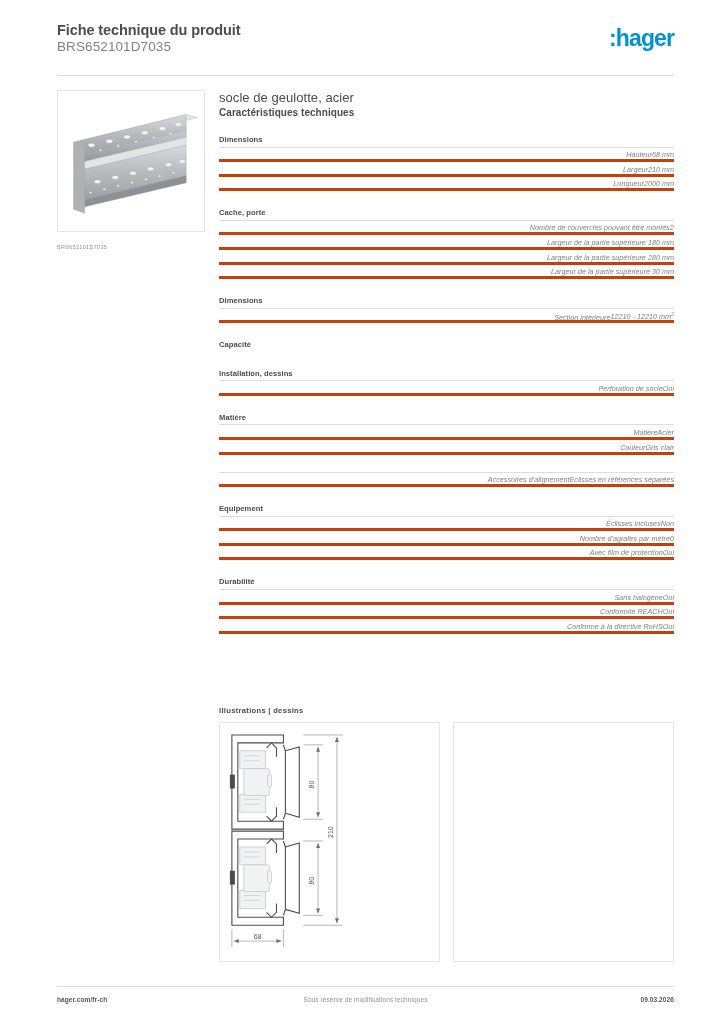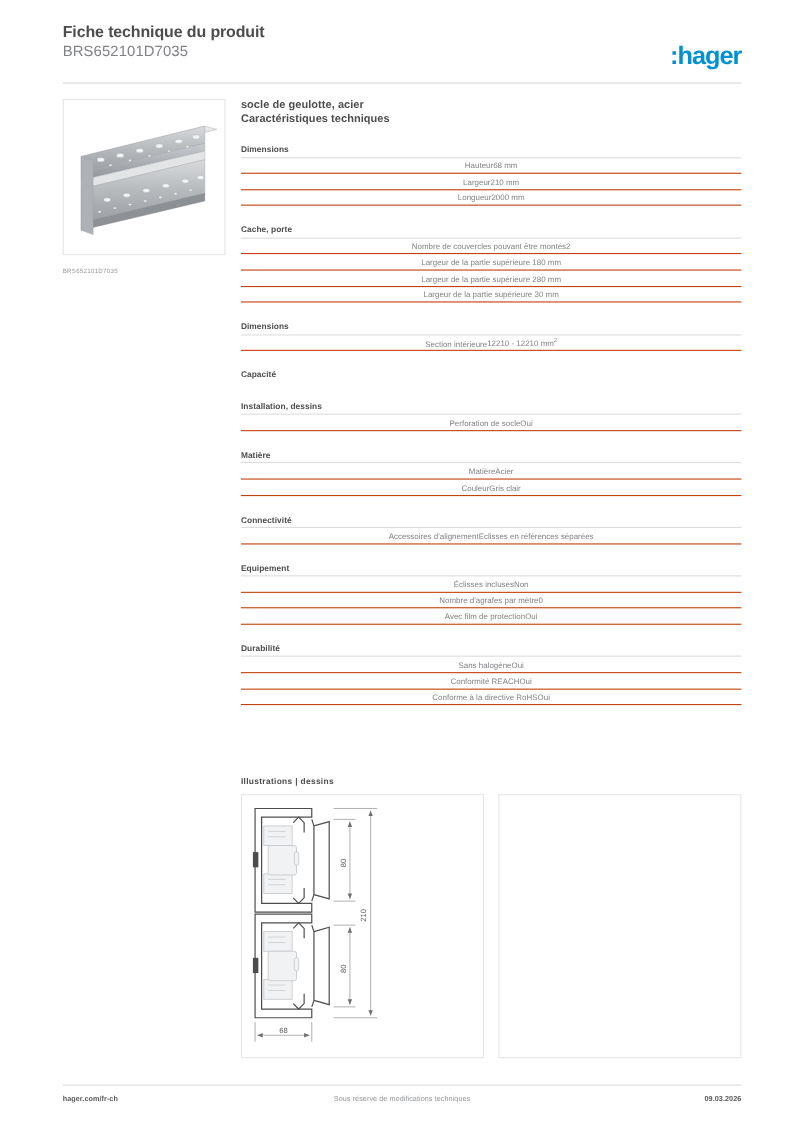--- a/index.html
+++ b/index.html
@@ -39,21 +39,21 @@
   .doc-subtitle {
     font-size: 13.5px;
     font-weight: normal;
     color: #808285;
     line-height: 16px;
     letter-spacing: 0.1px;
   }
   .logo {
     position: absolute;
     right: 0;
-    top: 16px;
+    top: 4px;
     font-size: 23px;
     font-weight: bold;
     color: #0091d2;
     letter-spacing: -0.9px;
     line-height: 24px;
   }
   .header-rule {
     position: absolute;
     left: 57px;
     top: 75px;
@@ -85,22 +85,22 @@
   }
 
   
   .spec {
     position: absolute;
     left: 219px;
     top: 90px;
     width: 455px;
   }
   .intro {
-    font-size: 10px;
-    font-weight: bold;
+    font-size: 13px;
+    font-weight: normal;
     color: #4d4d4f;
     letter-spacing: 0.05px;
     padding-bottom: 2px;
   }
   .subhead {
     font-size: 10px;
     font-weight: bold;
     color: #4d4d4f;
     letter-spacing: 0.05px;
   }
@@ -110,24 +110,25 @@
     font-size: 7.6px;
     font-weight: bold;
     color: #4d4d4f;
     padding-bottom: 2.5px;
     letter-spacing: 0.05px;
   }
   .rows { border-top: 1px solid #dcdddf; }
   .row {
     display: flex;
     align-items: baseline;
-    justify-content: center;
-    border-bottom: 1px solid #c2410c;
+    justify-content: flex-end;
+    border-bottom: 3px solid #c2410c;
     height: 14.6px;
     padding-top: 2.6px;
+    font-style: italic;
   }
   .row-label {
     font-size: 7.2px;
     color: #808285;
     white-space: nowrap;
     letter-spacing: 0.02px;
   }
   .row-value {
     font-size: 7.2px;
     color: #808285;
@@ -359,21 +360,20 @@
               <div class="row-label">Matière</div>
               <div class="row-value">Acier</div>
             </div>
             <div class="row">
               <div class="row-label">Couleur</div>
               <div class="row-value">Gris clair</div>
             </div>
           </div>
         </div>
         <div class="group">
-          <div class="group-title">Connectivité</div>
           <div class="rows">
             <div class="row">
               <div class="row-label">Accessoires d'alignement</div>
               <div class="row-value">Eclisses en références séparées</div>
             </div>
           </div>
         </div>
         <div class="group">
           <div class="group-title">Equipement</div>
           <div class="rows">

